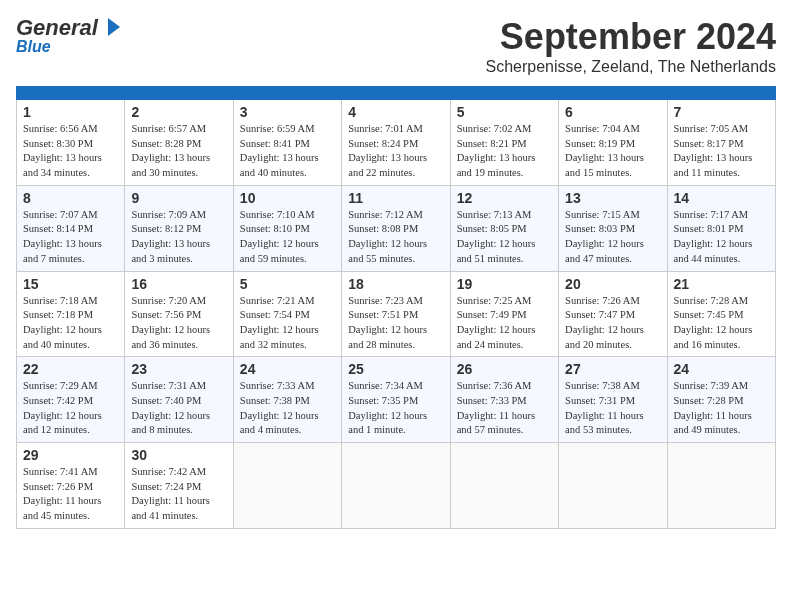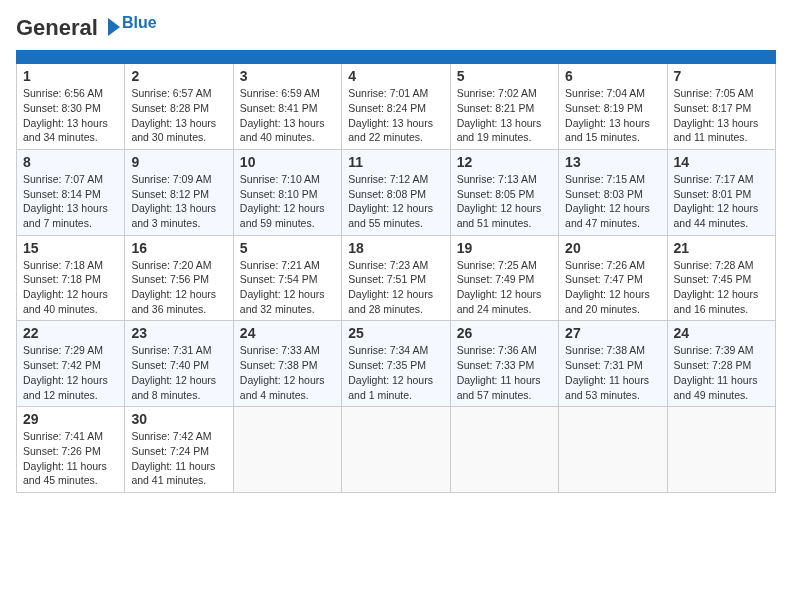--- a/index.html
+++ b/index.html
@@ -11,22 +11,23 @@
       padding: 16px;
     }
     .header {
       display: flex;
       justify-content: space-between;
       align-items: flex-start;
       margin-bottom: 10px;
     }
     .logo {
       display: flex;
-      flex-direction: row;
+      flex-direction: column;
       align-items: flex-start;
+      font-style: italic;
     }
     .title-area {
       text-align: right;
     }
     .title-area h1 {
       font-size: 36px;
       font-weight: bold;
       color: #333;
     }
     .title-area h2 {
@@ -59,20 +60,21 @@
     .day-num {
       font-size: 14px;
       font-weight: bold;
       display: block;
       margin-bottom: 2px;
     }
     .day-info {
       font-size: 10.5px;
       line-height: 1.4;
       color: #333;
+      font-family: Liberation Serif, serif;
     }
     .calendar tr.week td {
       background: #fff;
     }
     .calendar tr.week:nth-child(even) td {
       background: #f5f8ff;
     }
     .empty-cell {
       background: #f9f9f9 !important;
     }
@@ -86,20 +88,22 @@
     <div style="font-size:22px;font-weight:bold;line-height:1.1;">
       <span style="color:#333">General</span>
     </div>
     <svg width="22" height="22" viewBox="0 0 22 22" style="margin-left:2px;margin-top:-2px">
       <polygon points="8,2 20,11 8,20" fill="#1a6fbe"></polygon>
     </svg>
   </div>
   <div style="font-size:16px;font-weight:bold;color:#1a6fbe;line-height:1.1;margin-top:-2px">Blue</div>
 </div>
   <div class="title-area">
+    <h1>September 2024</h1>
+    <h2>Scherpenisse, Zeeland, The Netherlands</h2>
   </div>
 </div>
 
 <table class="calendar">
   <thead>
     <tr>
       <th></th>
       <th></th>
       <th></th>
       <th></th>

